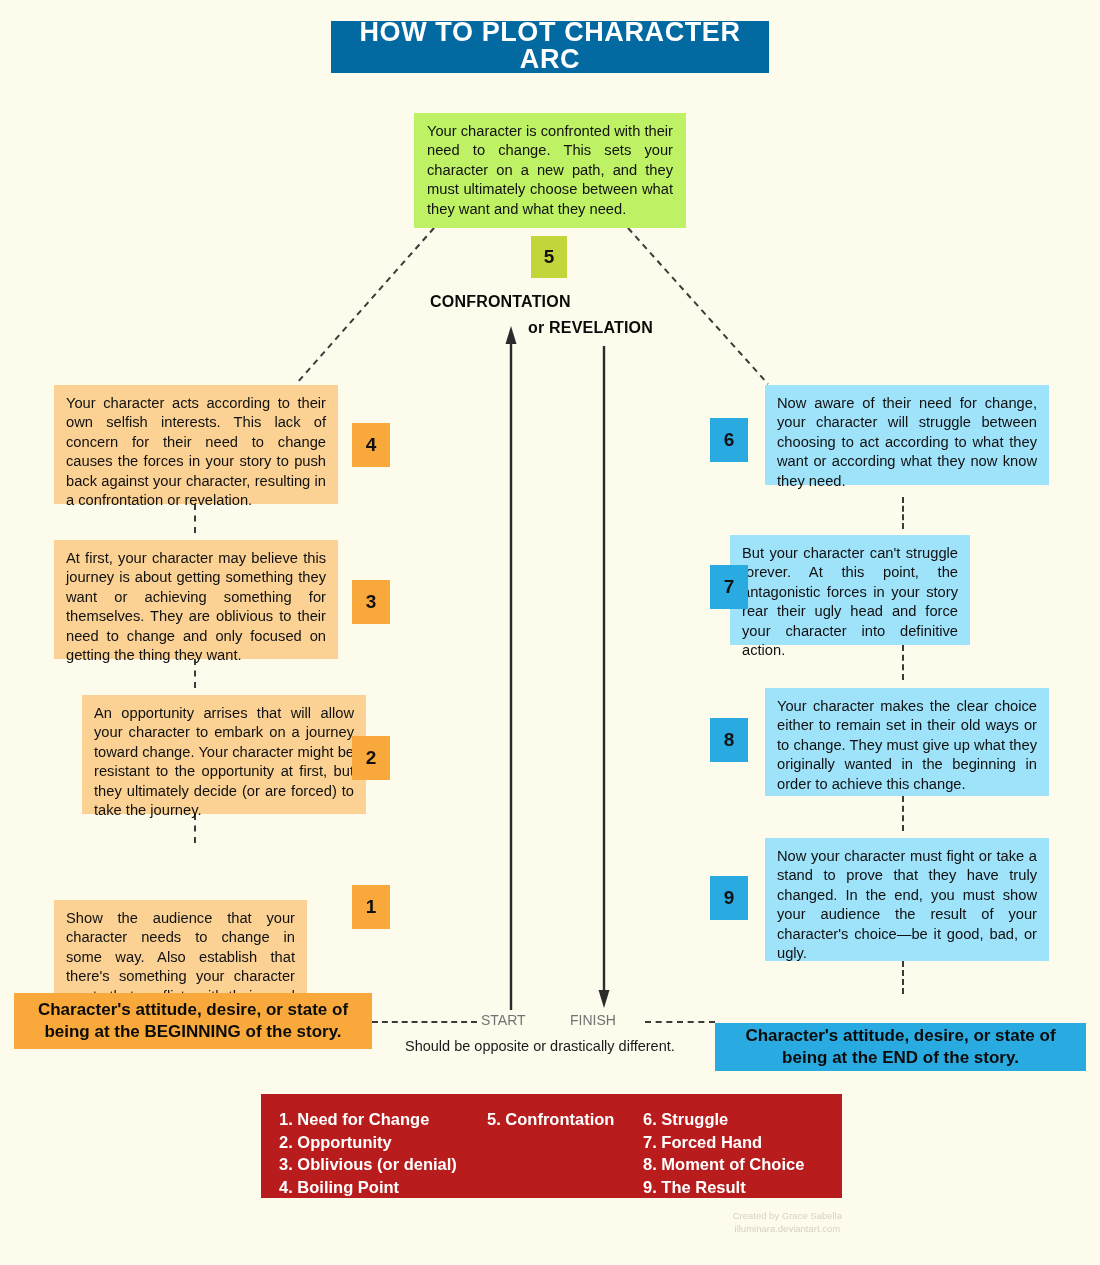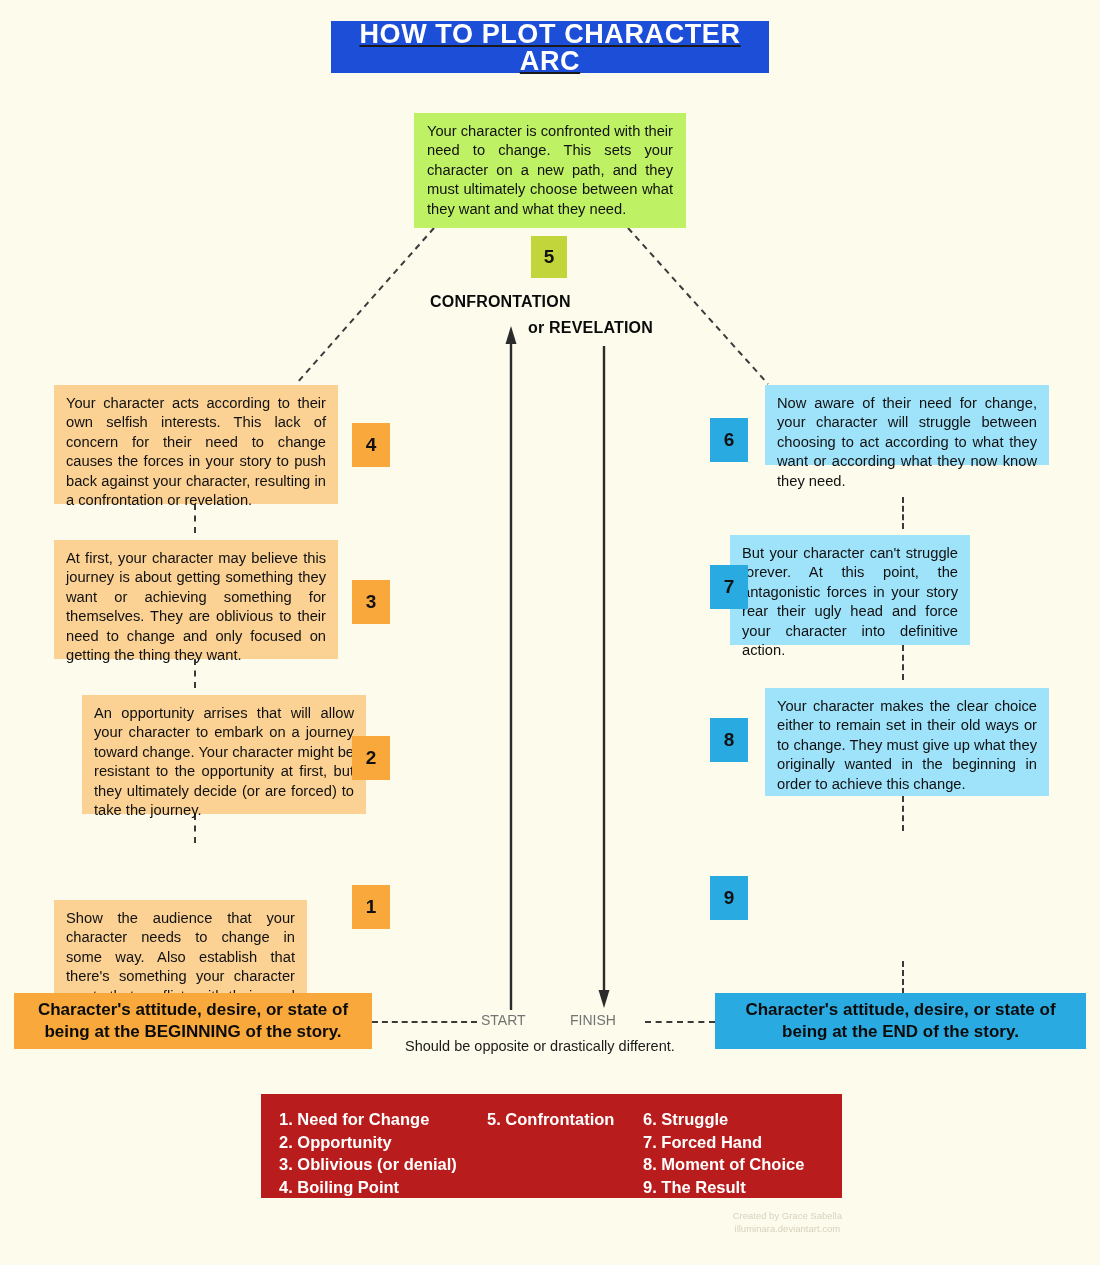--- a/index.html
+++ b/index.html
@@ -20,25 +20,24 @@
     overflow: hidden;
   }
 
   
   .title-bar {
     position: absolute;
     left: 331px;
     top: 21px;
     width: 438px;
     height: 52px;
-    background: #1d4ed8;
+    background: #0369a1;
     display: flex;
-    align-items: flex-start;
+    align-items: flex-end;
     justify-content: center;
-    text-decoration: underline;
   }
   .title-bar .title-text {
     color: #FFFFFF;
     font-size: 27px;
     font-weight: bold;
     letter-spacing: 0.6px;
     text-align: center;
     line-height: 1;
   }
 
@@ -232,54 +231,57 @@
   </div>
   <div class="badge orange" style="left:352px; top:885px;">
     <span>1</span>
   </div>
 
   <div class="vdash" style="left:902px; top:497px; height:32px;"></div>
   <div class="vdash" style="left:902px; top:645px; height:35px;"></div>
   <div class="vdash" style="left:902px; top:796px; height:35px;"></div>
   <div class="vdash" style="left:902px; top:961px; height:33px;"></div>
 
-  <div class="step-box blue" style="left:765px; top:385px; width:284px; height:80px;">
+  <div class="step-box blue" style="left:765px; top:385px; width:284px; height:100px;">
     <span>Now aware of their need for change, your character will struggle between choosing to act according to what they want or according what they now know they need.</span>
   </div>
   <div class="badge blue" style="left:710px; top:418px;">
     <span>6</span>
   </div>
 
   <div class="step-box blue" style="left:730px; top:535px; width:240px; height:110px;">
     <span>But your character can't struggle forever. At this point, the antagonistic forces in your story rear their ugly head and force your character into definitive action.</span>
   </div>
   <div class="badge blue" style="left:710px; top:565px;">
     <span>7</span>
   </div>
 
   <div class="step-box blue" style="left:765px; top:688px; width:284px; height:108px;">
     <span>Your character makes the clear choice either to remain set in their old ways or to change. They must give up what they originally wanted in the beginning in order to achieve this change.</span>
   </div>
   <div class="badge blue" style="left:710px; top:718px;">
     <span>8</span>
   </div>
 
+  <div class="step-box blue" style="left:765px; top:838px; width:284px; height:123px;">
+    <span>Now your character must fight or take a stand to prove that they have truly changed. In the end, you must show your audience the result of your character's choice—be it good, bad, or ugly.</span>
+  </div>
   <div class="badge blue" style="left:710px; top:876px;">
     <span>9</span>
   </div>
 
   <div class="hdash" style="left:372px; top:1021px; width:105px;"></div>
 
   <div class="hdash" style="left:645px; top:1021px; width:70px;"></div>
 
   <div class="endpoint orange" style="left:14px; top:993px; width:358px; height:56px;">
     <span>Character's attitude, desire, or state of being at the BEGINNING of the story.</span>
   </div>
 
-  <div class="endpoint blue" style="left:715px; top:993px; width:371px; height:56px;">
+  <div class="endpoint blue" style="left:715px; top:1023px; width:371px; height:48px;">
     <span>Character's attitude, desire, or state of being at the END of the story.</span>
   </div>
 
   <div class="marker-label" style="left:481px; top:1012px;">START</div>
   <div class="marker-label" style="left:570px; top:1012px;">FINISH</div>
   <div class="note-label" style="left:405px; top:1038px;">Should be opposite or drastically different.</div>
 
   <div class="legend">
     <div class="legend-col" style="left:18px; top:14px;">
       <div>1. Need for Change</div>

